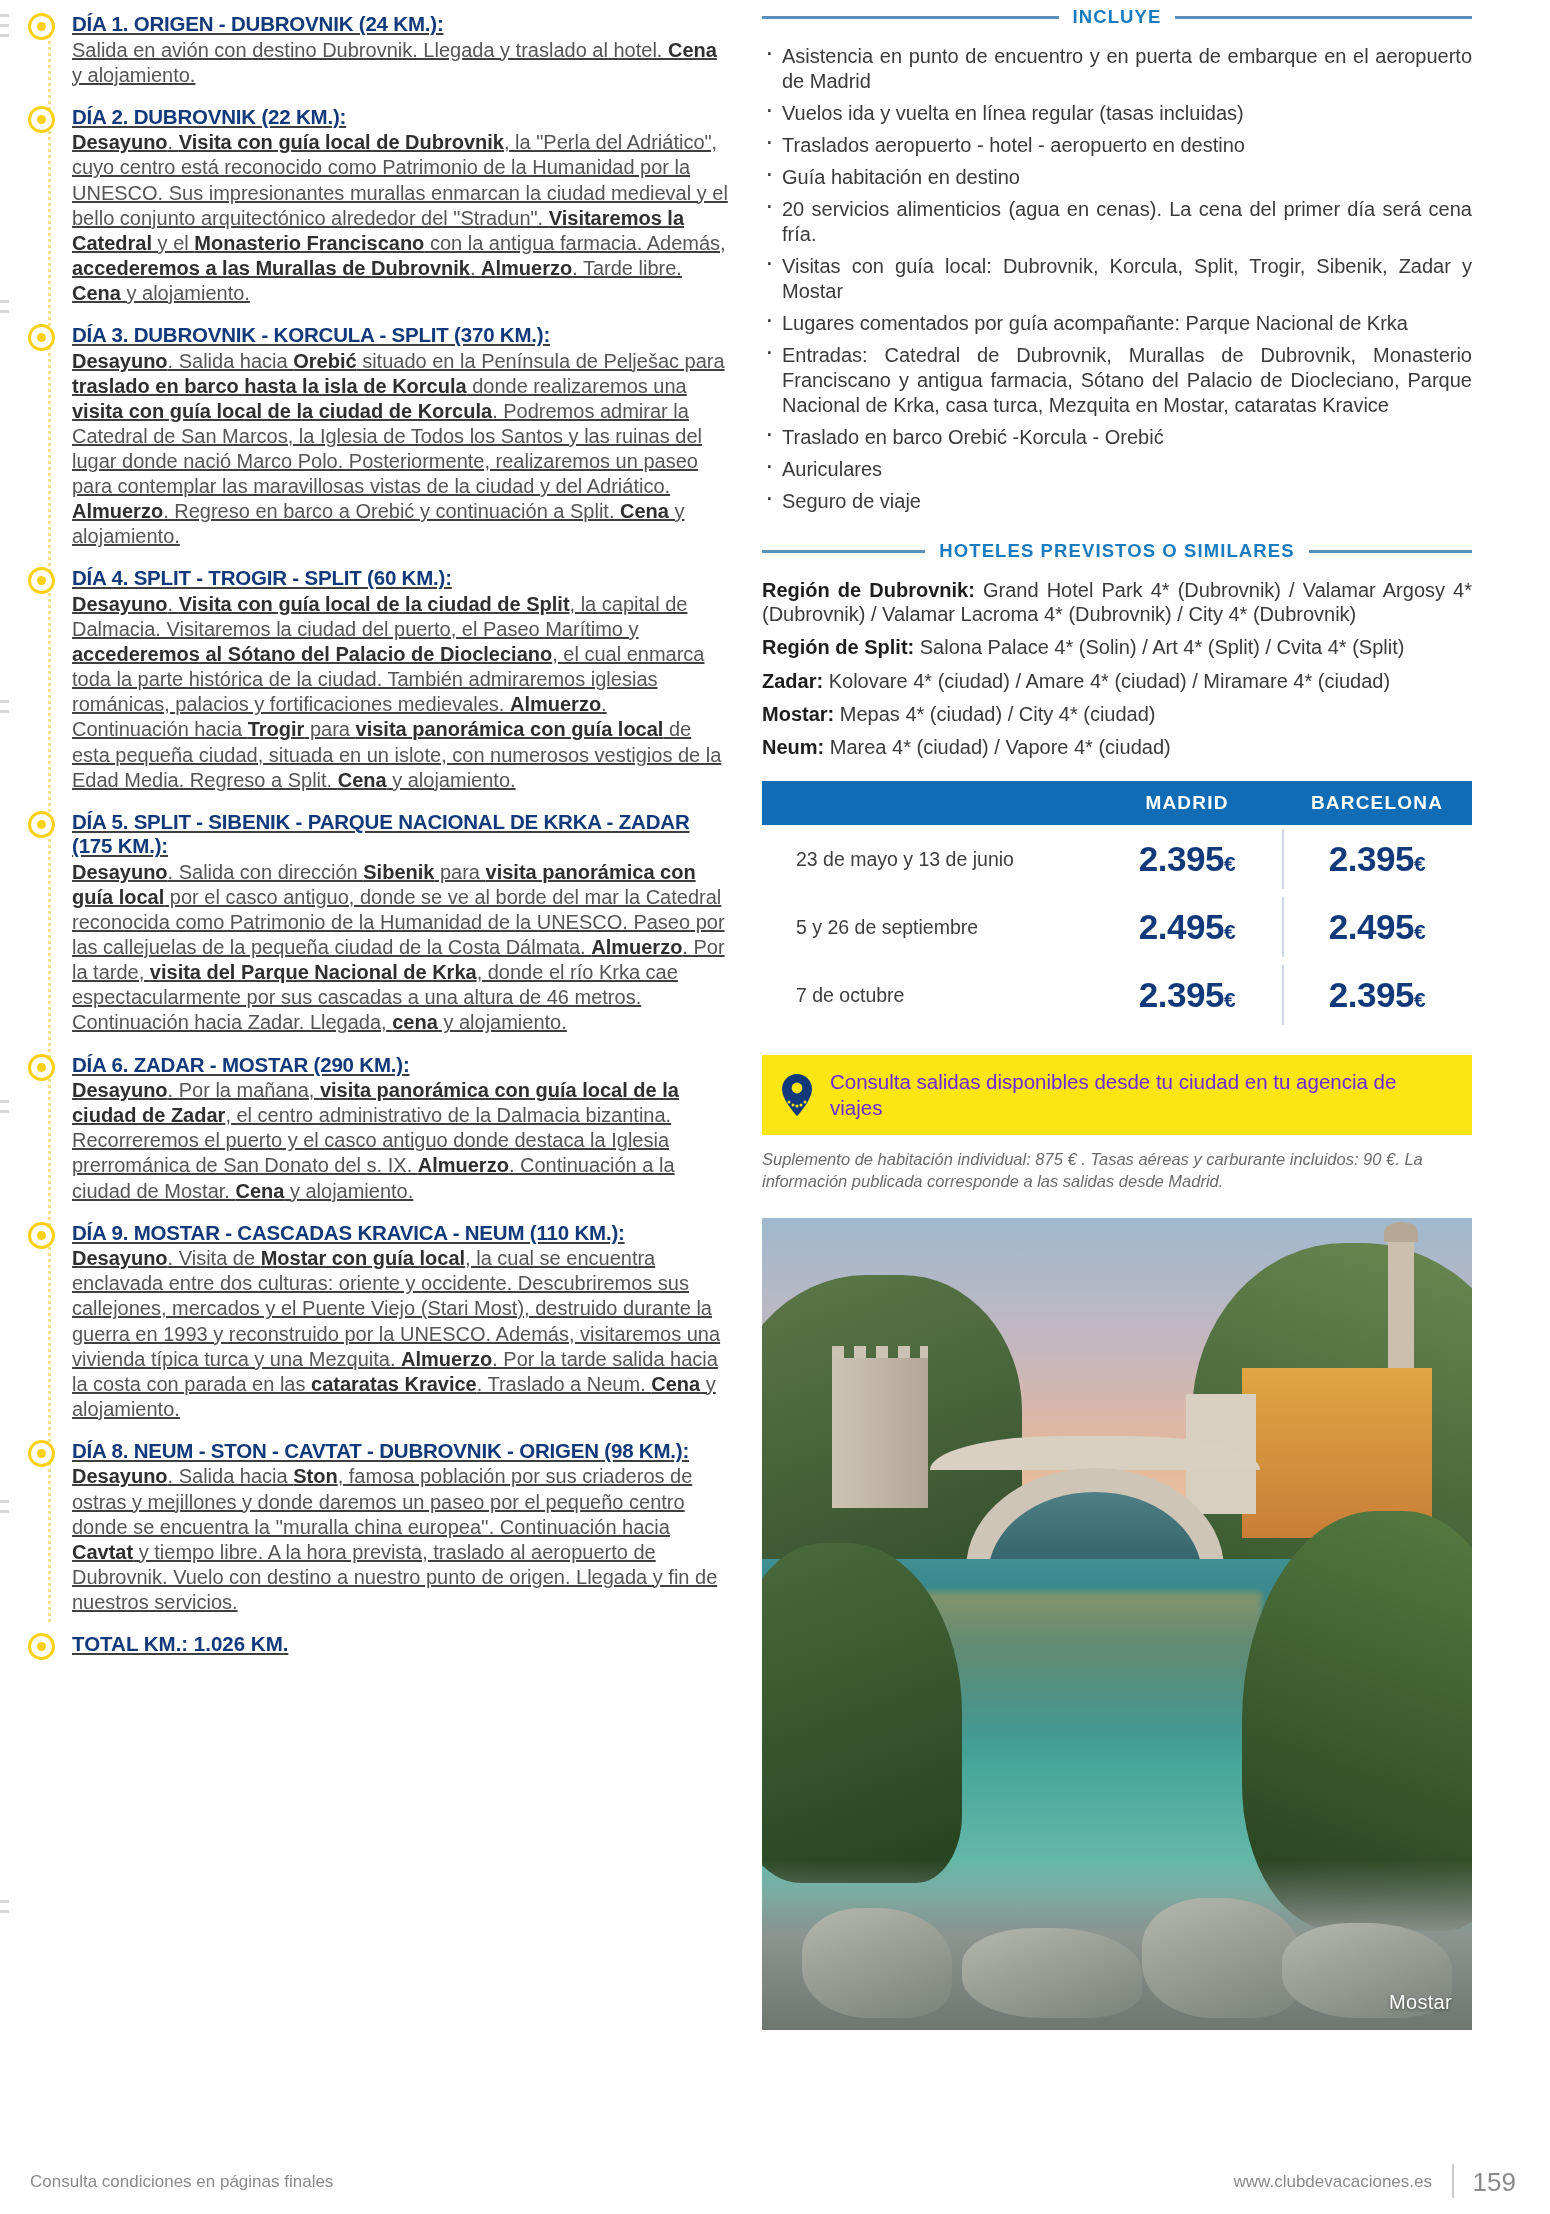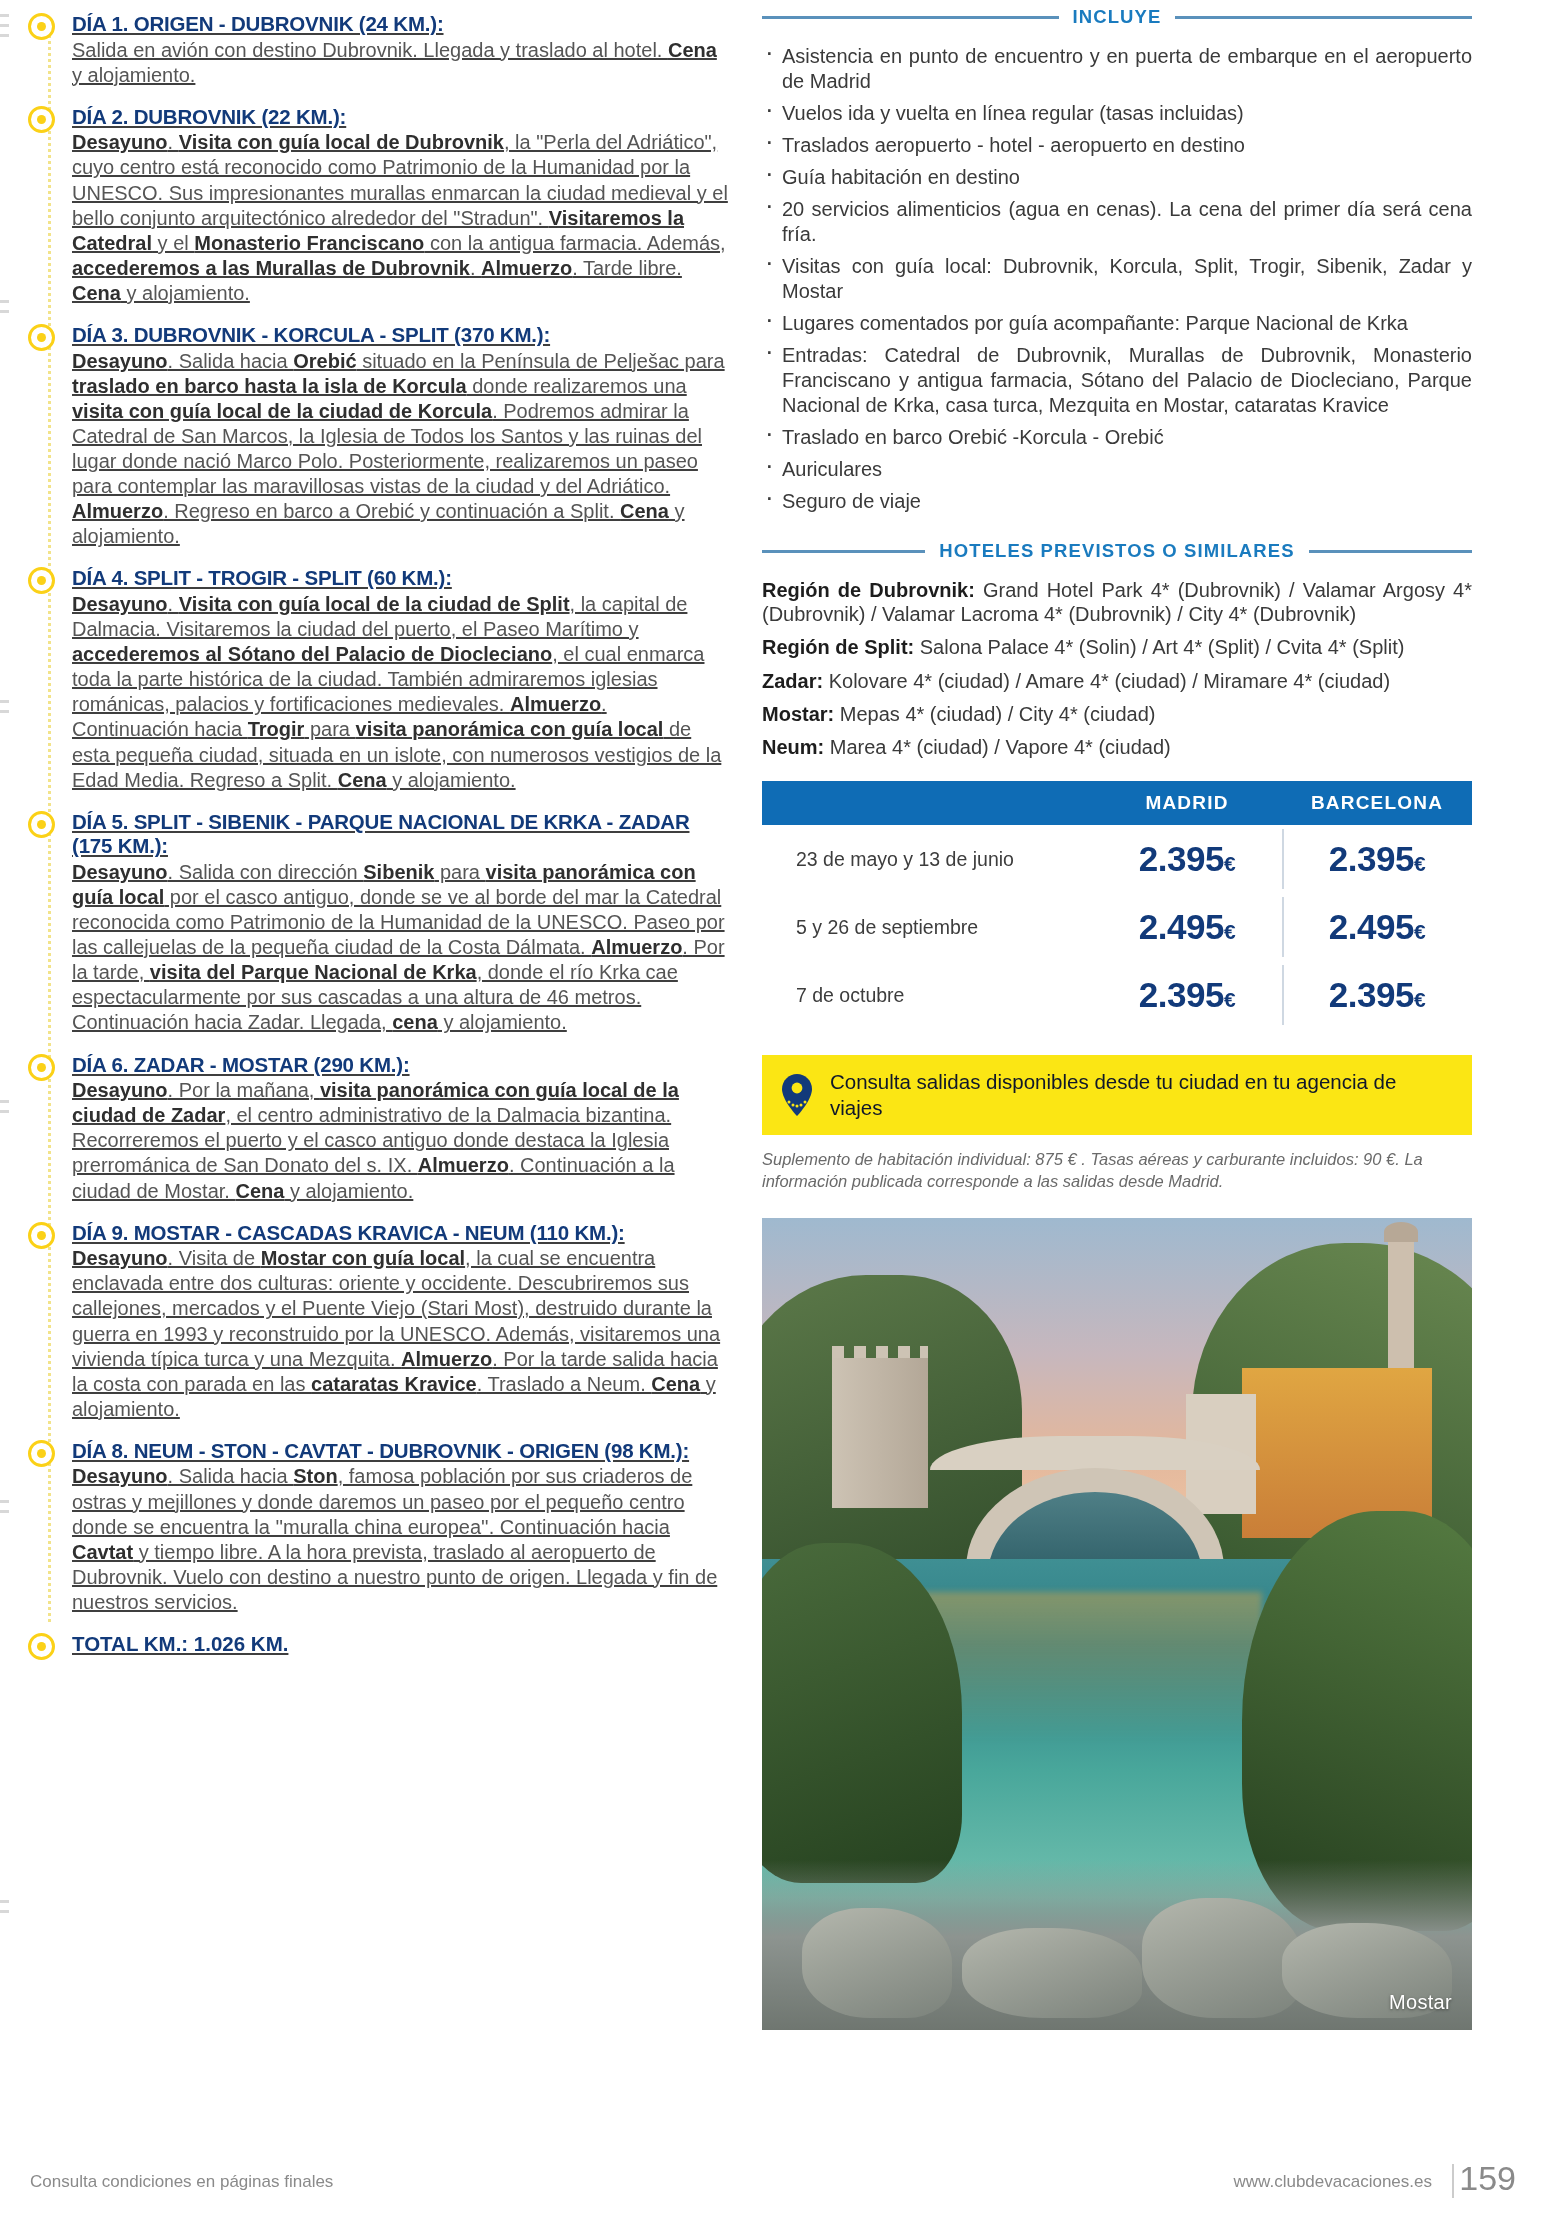--- a/index.html
+++ b/index.html
@@ -83,21 +83,21 @@
   .pt-row .cur { font-size:21px; font-weight:bold; }
   .pt-divider { position:absolute; left:520px; top:4px; bottom:4px; width:2px; background:#cfd8e2; }
 
   
   .callout {
     margin-top:26px; background:#fbe614; display:flex; align-items:center;
     gap:16px; padding:14px 18px; width:710px;
   }
   .callout .pinico { flex:0 0 34px; height:44px; position:relative; }
   .callout .pinico svg { display:block; }
-  .callout .txt { font-size:20.5px; line-height:1.26; color:#0f172a; }
+  .callout .txt { font-size:20.5px; line-height:1.26; color:#6d28d9; }
 
   .footnote {
     margin-top:14px; font-style:italic; font-size:16.5px; line-height:1.32;
     color:#6a6a6a; width:710px;
   }
 
   
   .photo {
     margin-top:26px; width:710px; height:812px; position:relative; overflow:hidden;
     background:#3b82f6;
@@ -195,21 +195,21 @@
   .footer .left {
     position:absolute; left:30px; bottom:22px; font-size:17px; color:#8a8a8a;
   }
   .footer .url {
     position:absolute; right:118px; bottom:22px; font-size:17px; color:#8a8a8a;
   }
   .footer .sep {
     position:absolute; right:96px; bottom:16px; width:2px; height:34px; background:#cccccc;
   }
   .footer .pg {
-    position:absolute; right:34px; bottom:16px; font-size:34px; color:#8a8a8a;
+    position:absolute; right:34px; bottom:16px; font-size:26px; color:#8a8a8a;
   }
 </style>
 </head>
 <body>
 
 <div class="page">
 
   <div class="crop-marks">
     <i style="top:14px"></i>
       <i style="top:24px"></i>

